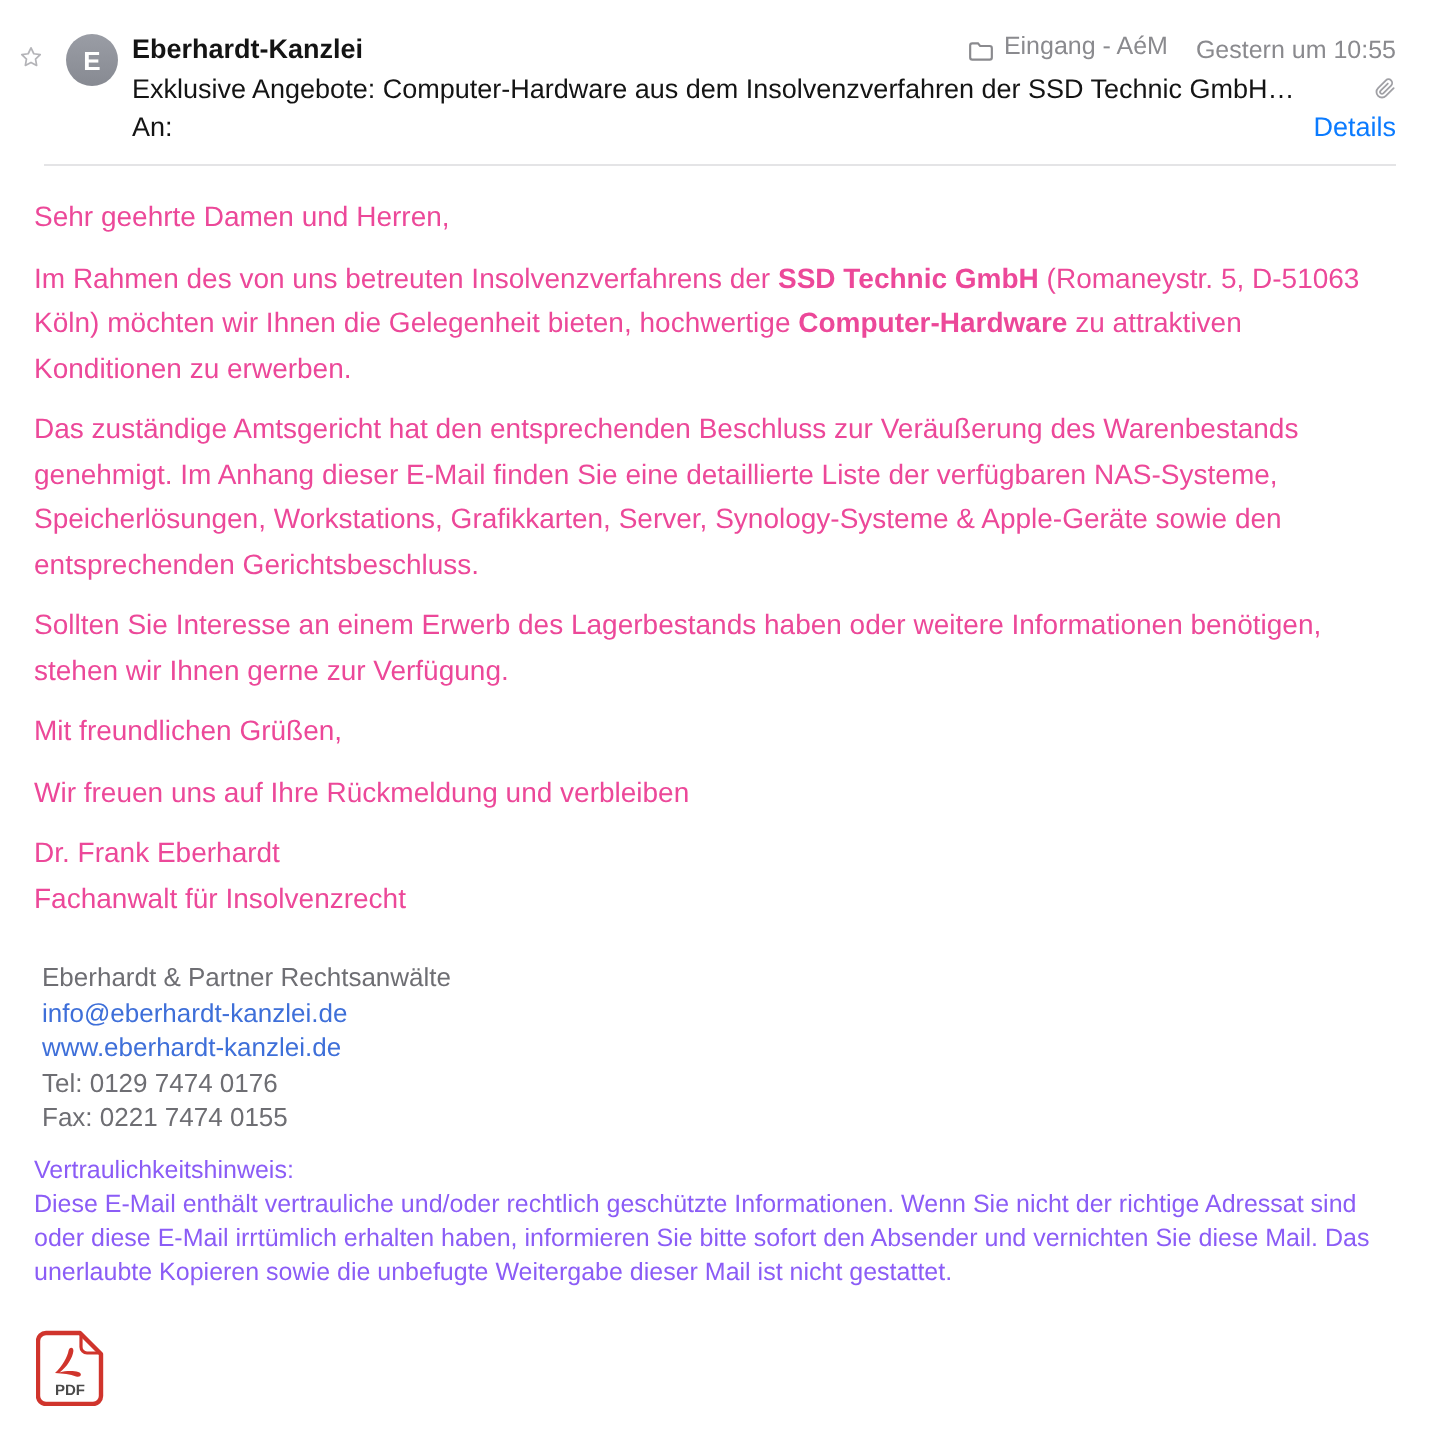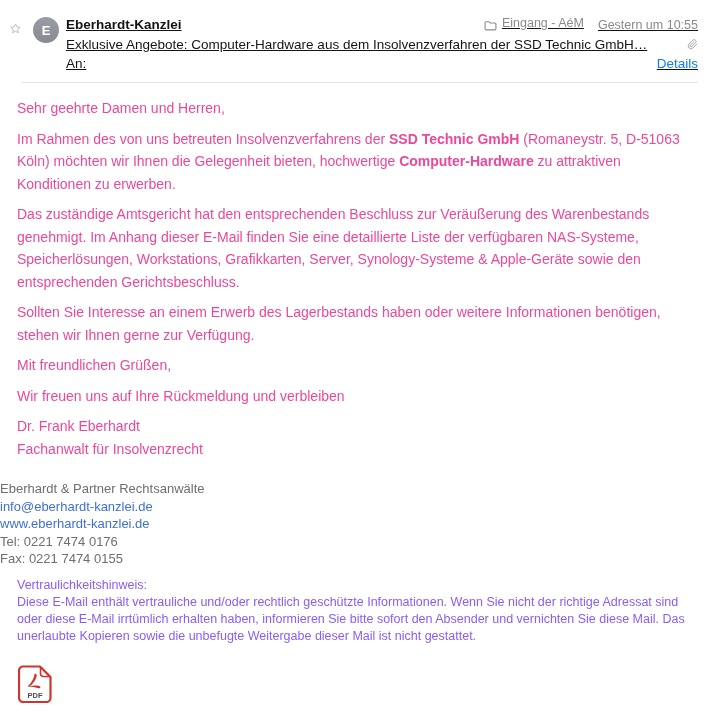--- a/index.html
+++ b/index.html
@@ -21,38 +21,38 @@
   .header{display:flex;padding:14px 22px 9px 0;}
   .gutter{flex:0 0 66px;display:flex;align-items:flex-start;}
   .star{margin:8px 0 0 9px;line-height:0;}
   .avatar{
     width:26px;height:26px;border-radius:50%;
     background:linear-gradient(#9a9da5,#878a92);
     color:#fff;font-weight:700;font-size:13px;
     display:flex;align-items:center;justify-content:center;
     margin:3px 0 0 11px;
   }
-  .hmain{flex:1;min-width:0;text-decoration:underline;}
+  .hmain{flex:1;min-width:0;}
   .hrow{display:flex;align-items:baseline;line-height:19px;}
   .sender{font-weight:700;font-size:13.5px;flex:1;min-width:0;}
   .meta{color:var(--meta-gray);font-size:12.5px;display:flex;align-items:center;white-space:nowrap;}
   .meta .micon{margin-right:5px;position:relative;top:2px;line-height:0;}
   .tstamp{color:var(--meta-gray);font-size:12.5px;margin-left:14px;white-space:nowrap;}
   .subject{font-size:13.5px;flex:1;min-width:0;white-space:nowrap;overflow:hidden;}
   .clip{margin-left:10px;position:relative;top:2px;line-height:0;}
   .an{font-size:13.5px;flex:1;}
   .details{color:var(--details-blue);font-size:13.5px;text-decoration:none;cursor:pointer;}
   .separator{border-top:1px solid #e4e4e6;margin:0 22px;}
 
   
   .message{padding:14px 22px 0 17px;font-size:14px;line-height:22.5px;color:#ec4899;}
   .message p{margin:0 0 8px 0;}
   .message strong{font-weight:700;}
 
-  .signature{padding:12px 22px 0 0;font-size:13px;line-height:17.5px;color:#6e6e73;}
+  .signature{padding:12px 22px 0 0;font-size:13px;line-height:17.5px;color:#6e6e73;margin-left:21px;}
   .sig-line a{color:var(--signature-link-blue);text-decoration:none;cursor:pointer;}
 
   .disclaimer{padding:9px 20px 0 17px;font-size:12.5px;line-height:17px;color:#8b5cf6;}
 
   
   .attachment{margin:20px 0 15px 18px;width:92px;display:flex;flex-direction:column;align-items:flex-start;cursor:pointer;}
   .pdf-icon{line-height:0;}
 </style>
 </head>
 <body>
@@ -107,21 +107,21 @@
       <p><span>Sollten Sie Interesse an einem Erwerb des Lagerbestands haben oder weitere Informationen benötigen, stehen wir Ihnen gerne zur Verfügung.</span></p>
       <p><span>Mit freundlichen Grüßen,</span></p>
       <p><span>Wir freuen uns auf Ihre Rückmeldung und verbleiben</span></p>
       <p><span>Dr. Frank Eberhardt</span><br><span>Fachanwalt für Insolvenzrecht</span></p>
     </div>
 
   <div class="signature">
       <div class="sig-line">Eberhardt &amp; Partner Rechtsanwälte</div>
       <div class="sig-line"><a>info@eberhardt-kanzlei.de</a></div>
       <div class="sig-line"><a>www.eberhardt-kanzlei.de</a></div>
-      <div class="sig-line">Tel: 0221 7474 0176</div>
+      <div class="sig-line">Tel: 0129 7474 0176</div>
       <div class="sig-line">Fax: 0221 7474 0155</div>
     </div>
 
   <div class="disclaimer">
     <div>Vertraulichkeitshinweis:</div>
     <div>Diese E-Mail enthält vertrauliche und/oder rechtlich geschützte Informationen. Wenn Sie nicht der richtige Adressat sind oder diese E-Mail irrtümlich erhalten haben, informieren Sie bitte sofort den Absender und vernichten Sie diese Mail. Das unerlaubte Kopieren sowie die unbefugte Weitergabe dieser Mail ist nicht gestattet.</div>
   </div>
 
   <div class="attachment">
     <span class="pdf-icon">

